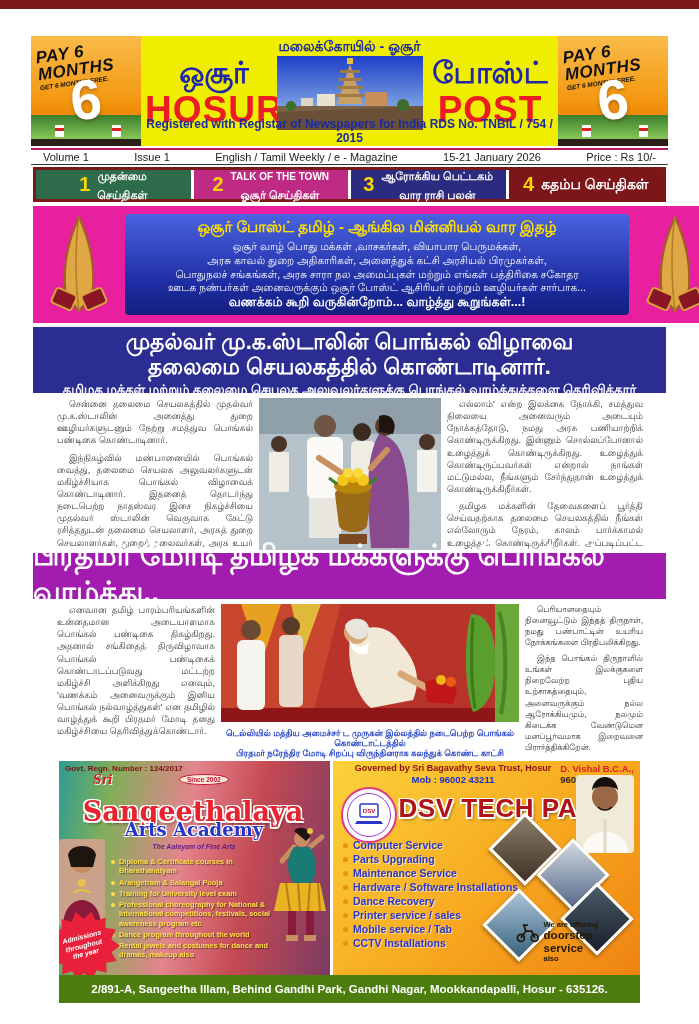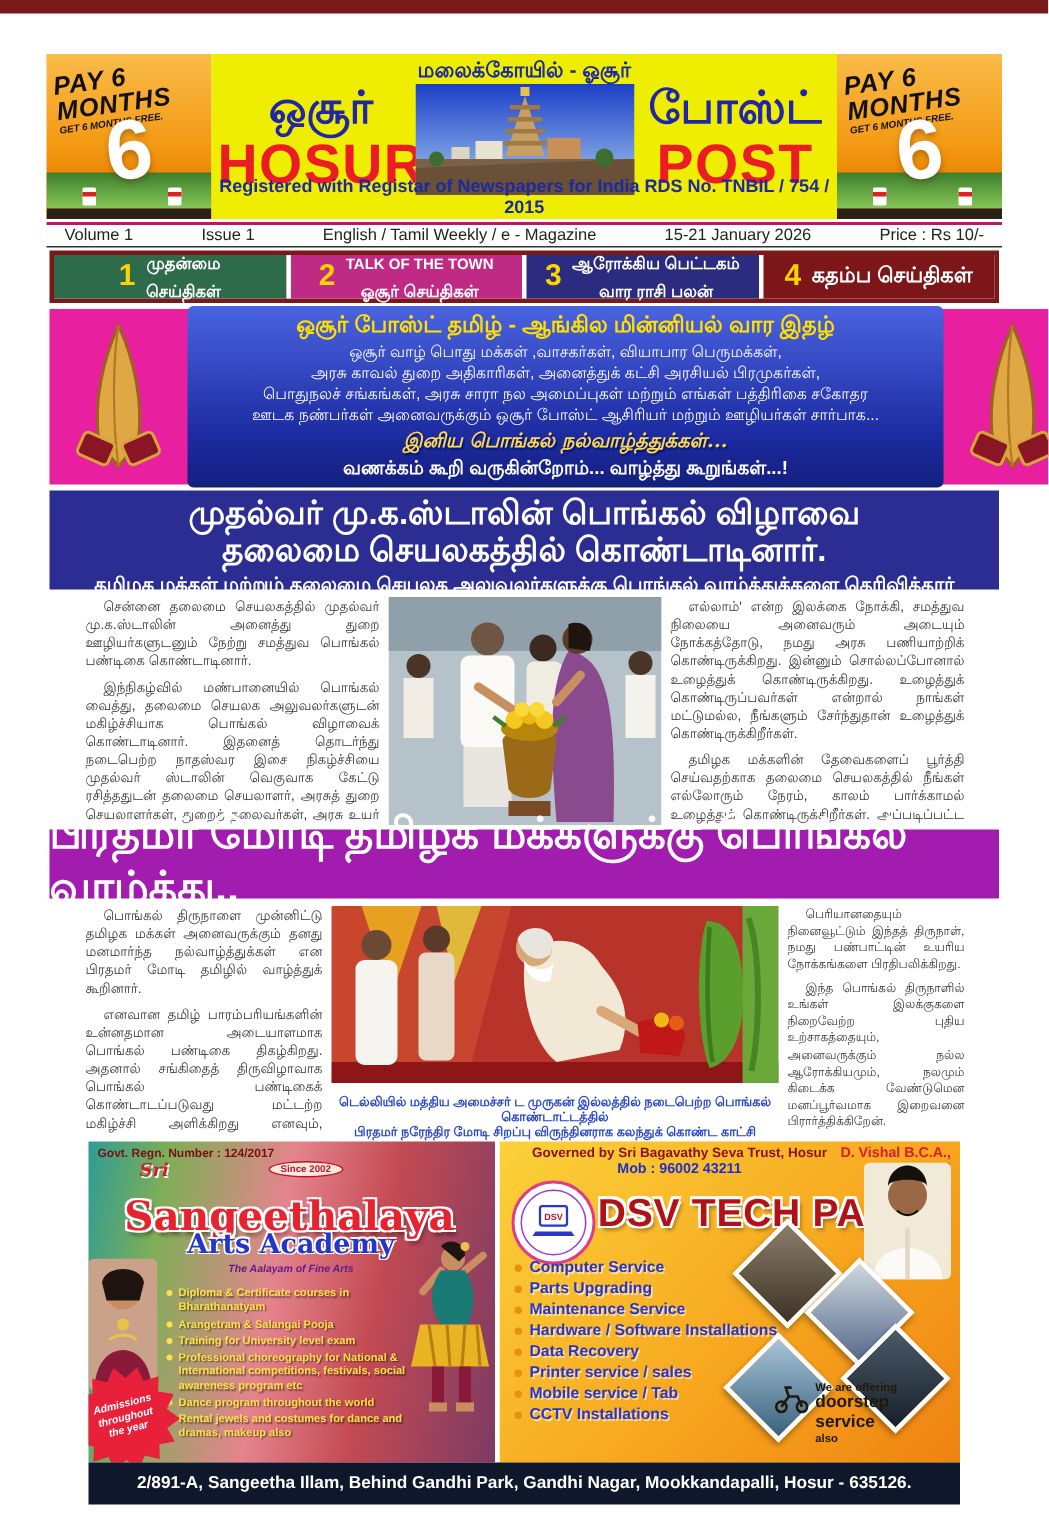--- a/index.html
+++ b/index.html
@@ -117,21 +117,21 @@
      transform:rotate(-14deg);
      clip-path:polygon(50% 0%,59% 12%,72% 5%,75% 19%,90% 18%,86% 32%,100% 38%,90% 50%,100% 62%,86% 68%,90% 82%,75% 81%,72% 95%,59% 88%,50% 100%,41% 88%,28% 95%,25% 81%,10% 82%,14% 68%,0% 62%,10% 50%,0% 38%,14% 32%,10% 18%,25% 19%,28% 5%,41% 12%);}
 
   .dsv{width:310px;height:214px;position:relative;overflow:hidden;flex:0 0 auto;
        border-left:3px solid #fff;box-sizing:border-box;
        background:linear-gradient(135deg,#fbd23a 0%,#f7a81f 55%,#ef8312 100%);}
   .governed{position:absolute;left:0;top:2px;width:240px;text-align:center;color:#8a1010;
             font-weight:bold;font-size:9px;}
   .mob{position:absolute;left:0;top:13px;width:240px;text-align:center;color:#2030c8;
        font-weight:bold;font-size:9.5px;}
-  .vishal{position:absolute;right:6px;top:2px;text-align:right;font-weight:bold;}
+  .vishal{position:absolute;right:6px;top:2px;font-weight:bold;}
   .vname{color:#d81d2a;font-size:9.5px;} .vphone{color:#30281c;font-size:9.5px;}
   .dsvlogo{position:absolute;left:8px;top:26px;width:52px;height:52px;border:2.5px solid #e03a8a;
            border-radius:50%;background:#fff;display:flex;align-items:center;justify-content:center;}
   .dsvlogo .inner{width:42px;height:42px;border:1.5px solid #9a3ae0;border-radius:50%;
            display:flex;align-items:center;justify-content:center;}
   .dsv-name{position:absolute;left:64px;top:32px;width:220px;text-align:center;color:#b01217;
        font-size:26px;font-weight:bold;letter-spacing:.5px;
        text-shadow:-1.5px -1.5px 0 #fff,1.5px -1.5px 0 #fff,-1.5px 1.5px 0 #fff,1.5px 1.5px 0 #fff,2px 3px 3px rgba(0,0,0,.4);}
   .man{position:absolute;right:6px;top:14px;}
   .dsv-list{position:absolute;left:10px;top:78px;}
@@ -143,21 +143,21 @@
            box-shadow:1px 2px 4px rgba(0,0,0,.35);}
   .d1{left:166px;top:62px;background:linear-gradient(135deg,#8a7d6a,#3e3226);}
   .d2{left:214px;top:88px;background:linear-gradient(135deg,#cfd8e0,#56698a);}
   .d3{left:238px;top:132px;background:linear-gradient(135deg,#4a5a68,#18202a);}
   .d4{left:160px;top:138px;background:linear-gradient(135deg,#a8c4d8,#3a627e);}
   .doorstep{position:absolute;right:6px;bottom:12px;width:118px;color:#201808;line-height:1.1;}
   .ds-row{display:flex;align-items:flex-start;gap:4px;}
   .ds-txt .s{font-size:7.5px;font-weight:bold;} .ds-txt .b{font-size:11.5px;font-weight:bold;}
 
   
-  .addressbar{left:59px;top:975px;width:581px;height:28px;background:#0f172a;color:#fff;
+  .addressbar{left:59px;top:975px;width:581px;height:28px;background:#4d7c0f;color:#fff;
       font-weight:bold;font-size:11.5px;display:flex;align-items:center;justify-content:center;}
 </style>
 </head>
 <body>
 
 <div class="page">
 
   <div class="abs topbar"></div>
 
   <div class="abs masthead">
@@ -261,21 +261,20 @@
         <rect x="10" y="78" width="22" height="16" rx="3" transform="rotate(24 21 86)" fill="#8a1525" stroke="#d8a43a" stroke-width="2"></rect>
         <rect x="40" y="78" width="22" height="16" rx="3" transform="rotate(-24 51 86)" fill="#8a1525" stroke="#d8a43a" stroke-width="2"></rect>
       </svg>
     </div>
     <div class="wbox">
       <div class="wtitle">ஒசூர் போஸ்ட் தமிழ் - ஆங்கில மின்னியல் வார இதழ்</div>
       <div class="wline">ஒசூர் வாழ் பொது மக்கள் ,வாசகர்கள், வியாபார பெருமக்கள்,</div>
       <div class="wline">அரசு காவல் துறை அதிகாரிகள், அனைத்துக் கட்சி அரசியல் பிரமுகர்கள்,</div>
       <div class="wline">பொதுநலச் சங்கங்கள், அரசு சாரா நல அமைப்புகள் மற்றும் எங்கள் பத்திரிகை சகோதர</div>
       <div class="wline">ஊடக நண்பர்கள் அனைவருக்கும் ஒசூர் போஸ்ட் ஆசிரியர் மற்றும் ஊழியர்கள் சார்பாக...</div>
-      <div class="wscript">இனிய பொங்கல் நல்வாழ்த்துக்கள்...</div>
       <div class="wclose">வணக்கம் கூறி வருகின்றோம்... வாழ்த்து கூறுங்கள்...!</div>
     </div>
     <div class="hands">
       <svg width="72" height="104" viewBox="0 0 72 104">
         <path d="M36,4 C26,26 19,54 23,82 L36,98 L49,82 C53,54 46,26 36,4 Z" fill="#e0a844" stroke="#9a621c" stroke-width="2"></path>
         <path d="M36,4 C32,28 32,70 36,98" stroke="#b27a26" stroke-width="1.5" fill="none"></path>
         <rect x="10" y="78" width="22" height="16" rx="3" transform="rotate(24 21 86)" fill="#8a1525" stroke="#d8a43a" stroke-width="2"></rect>
         <rect x="40" y="78" width="22" height="16" rx="3" transform="rotate(-24 51 86)" fill="#8a1525" stroke="#d8a43a" stroke-width="2"></rect>
       </svg>
     </div>
@@ -327,21 +326,20 @@
       <p>தமிழக மக்களின் தேவைகளைப் பூர்த்தி செய்வதற்காக தலைமை செயலகத்தில் நீங்கள் எல்லோரும் நேரம், காலம் பார்க்காமல் உழைத்துக் கொண்டிருக்கிறீர்கள். அப்படிப்பட்ட உங்களோடு, இந்த பொங்கலை கொண்டாடுவதில் நான் மிகுந்த மகிழ்ச்சி அடைகிறேன். உங்களுடைய இல்லங்களிலும் பொங்கல் பொங்கட்டும் உங்கள் அனைவருக்கும் என்னுடை பொங்கல் நல் வாழ்த்துகளை தெரிவித்துக்கொள்கிறேன். இவ்வாறு முதல்வர் தன்னுடைய வாழ்த்தை தெரிவித்தார்.</p>
     </div>
   </div>
 
   <div class="abs a2head">
     <div class="a2h-line">பிரதமர் மோடி தமிழக மக்களுக்கு பொங்கல் வாழ்த்து..</div>
   </div>
 
   <div class="abs a2body">
     <div class="a2left body-col">
-      <p>பொங்கல் திருநாளை முன்னிட்டு தமிழக மக்கள் அனைவருக்கும் தனது மனமார்ந்த நல்வாழ்த்துக்கள் என பிரதமர் மோடி தமிழில் வாழ்த்துக் கூறினார்.</p>
       <p>எனவான தமிழ் பாரம்பரியங்களின் உன்னதமான அடையாளமாக பொங்கல் பண்டிகை திகழ்கிறது. அதனால் சங்கிதைத் திருவிழாவாக பொங்கல் பண்டிகைக் கொண்டாடப்படுவது மட்டற்ற மகிழ்ச்சி அளிக்கிறது எனவும், 'வணக்கம் அனைவருக்கும் இனிய பொங்கல் நல்வாழ்த்துகள்' என தமிழில் வாழ்த்துக் கூறி பிரதமர் மோடி தனது மகிழ்ச்சியை தெரிவித்துக்கொண்டார்.</p>
 
     </div>
     <div class="a2mid">
       <div>
         <svg width="298" height="118" viewBox="0 0 298 118">
           <rect width="298" height="118" fill="#b8342a"></rect>
           <path d="M0,0 L120,0 L90,118 L0,118 Z" fill="#c8452e"></path>
           <path d="M20,0 L60,0 L40,60 Z" fill="#e8a020"></path>
           <path d="M70,0 L100,0 L82,50 Z" fill="#e0b83a"></path>
@@ -451,21 +449,21 @@
           <path d="M22,32 C26,36 32,36 36,32" stroke="#14100c" stroke-width="1.5" fill="none"></path>
           <path d="M6,78 C6,50 52,50 52,78 Z" fill="#fbfaf6"></path>
           <path d="M29,44 L29,78" stroke="#e0d8c4" stroke-width="3"></path>
         </svg>
       </div>
       <div class="dsv-list">
         <div class="dsv-item">Computer Service</div>
         <div class="dsv-item">Parts Upgrading</div>
         <div class="dsv-item">Maintenance Service</div>
         <div class="dsv-item">Hardware / Software Installations</div>
-        <div class="dsv-item">Data Recovery</div>
+        <div class="dsv-item">Dance Recovery</div>
         <div class="dsv-item">Printer service / sales</div>
         <div class="dsv-item">Mobile service / Tab</div>
         <div class="dsv-item">CCTV Installations</div>
       </div>
       <div class="diamond d1"></div>
       <div class="diamond d2"></div>
       <div class="diamond d3"></div>
       <div class="diamond d4"></div>
       <div class="doorstep">
         <div class="ds-row">

